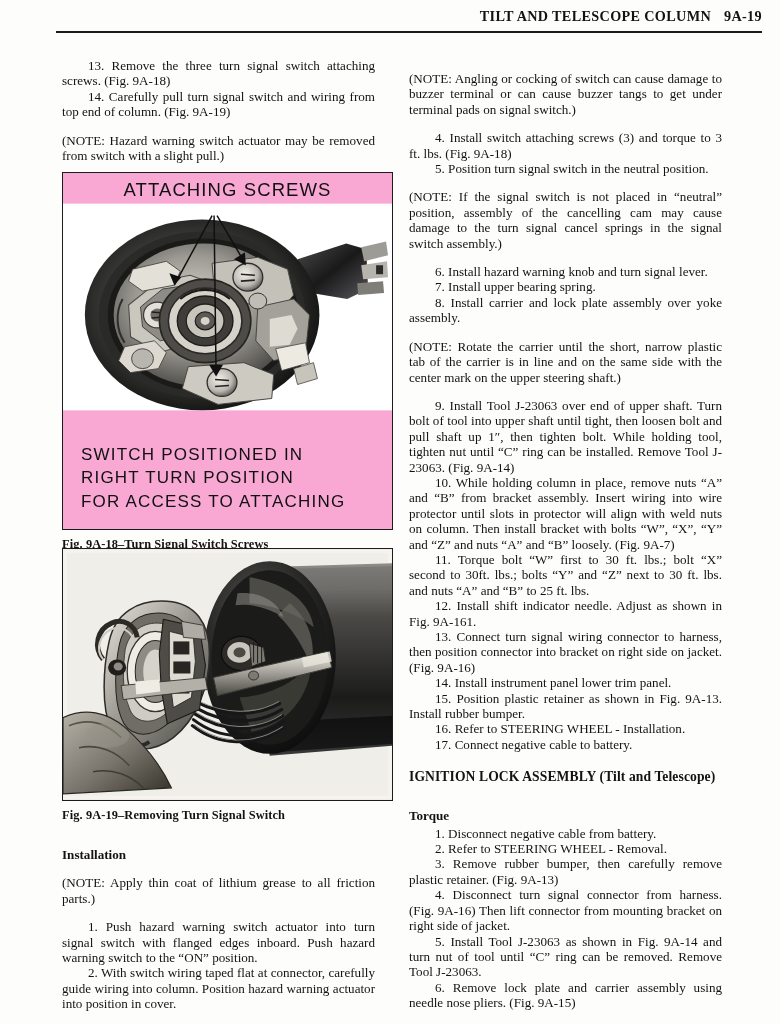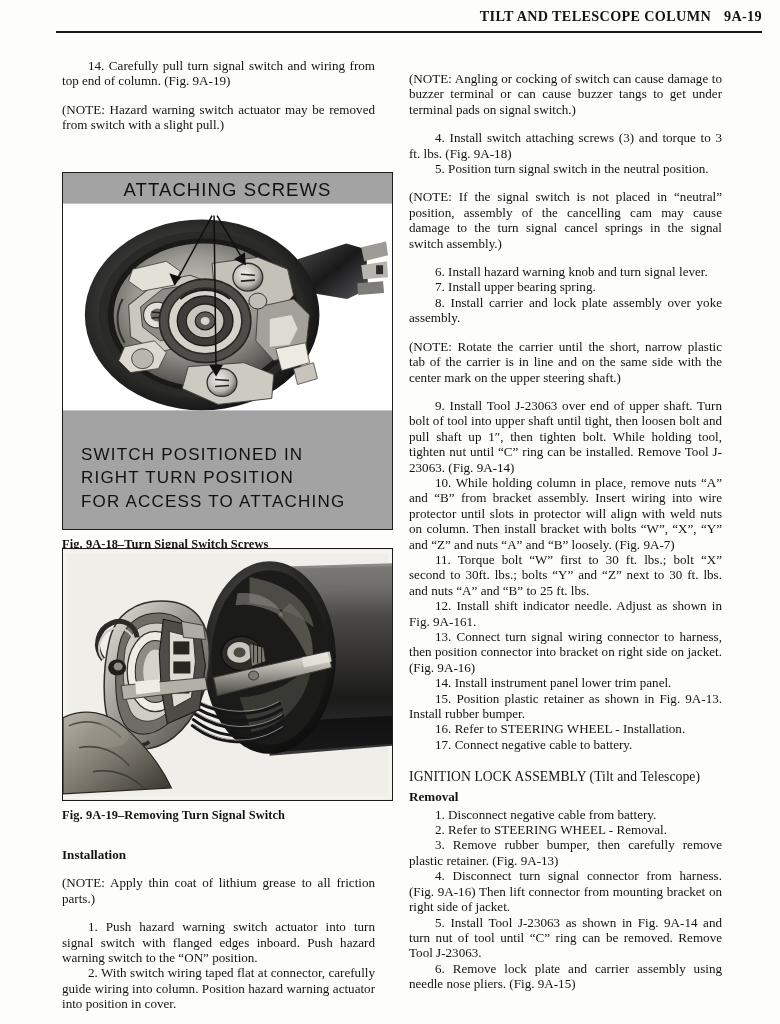--- a/index.html
+++ b/index.html
@@ -84,34 +84,34 @@
   .subhead {
     font-size: 13.1px;
     line-height: 15.4px;
     font-weight: bold;
     margin: 13px 0 2px 0;
     text-indent: 0;
   }
   .sectionhead {
     font-size: 13.6px;
     line-height: 16px;
-    font-weight: normal;
-    margin: 17px 0 4px 0;
+    font-weight: bold;
+    margin: 17px 0 23px 0;
     text-indent: 0;
     letter-spacing: 0.1px;
   }
 
   
   .figure {
     position: absolute;
     left: 0;
   }
   .fig-frame {
     border: 1.6px solid #1c1c1c;
-    background: #a3a3a3;
+    background: #f9a8d4;
     position: relative;
     overflow: hidden;
     box-sizing: border-box;
   }
   .fig-caption {
     text-align: left;
     font-size: 12.4px;
     font-weight: bold;
     margin-top: 7px;
     letter-spacing: 0.1px;
@@ -165,20 +165,21 @@
     <div class="header-title">
       <span>TILT AND TELESCOPE COLUMN</span><span class="header-page">9A-19</span>
     </div>
   </div>
   <div class="header-rule"></div>
 
   <div class="columns">
 
     <div class="col col-left">
 
+      <p class="para">13. Remove the three turn signal switch attaching screws. (Fig. 9A-18)</p>
       <p class="para tight">14. Carefully pull turn signal switch and wiring from top end of column. (Fig. 9A-19)</p>
       <p class="para noindent gap-before">(NOTE: Hazard warning switch actuator may be removed from switch with a slight pull.)</p>
 
       <div class="figure" id="figure-1">
         <div class="fig-frame">
 
           <div class="fig-label fig-label-top">ATTACHING SCREWS</div>
 
           <div class="photo" id="photo-1">
             <svg class="photo-svg" viewBox="0 0 331 208" preserveAspectRatio="xMidYMid meet">
@@ -402,21 +403,21 @@
       <p class="para tight">11. Torque bolt “W” first to 30 ft. lbs.; bolt “X” second to 30ft. lbs.; bolts “Y” and “Z” next to 30 ft. lbs. and nuts “A” and “B” to 25 ft. lbs.</p>
       <p class="para tight">12. Install shift indicator needle. Adjust as shown in Fig. 9A-161.</p>
       <p class="para tight">13. Connect turn signal wiring connector to harness, then position connector into bracket on right side on jacket. (Fig. 9A-16)</p>
       <p class="para tight">14. Install instrument panel lower trim panel.</p>
       <p class="para tight">15. Position plastic retainer as shown in Fig. 9A-13. Install rubber bumper.</p>
       <p class="para tight">16. Refer to STEERING WHEEL - Installation.</p>
       <p class="para tight">17. Connect negative cable to battery.</p>
 
       <div class="sectionhead">IGNITION LOCK ASSEMBLY (Tilt and Telescope)</div>
 
-      <div class="subhead" style="margin-top:0;">Removal</div>
+      <div class="subhead" style="margin-top:0;">Torque</div>
 
       <p class="para tight">1. Disconnect negative cable from battery.</p>
       <p class="para tight">2. Refer to STEERING WHEEL - Removal.</p>
       <p class="para tight">3. Remove rubber bumper, then carefully remove plastic retainer. (Fig. 9A-13)</p>
       <p class="para tight">4. Disconnect turn signal connector from harness. (Fig. 9A-16) Then lift connector from mounting bracket on right side of jacket.</p>
       <p class="para tight">5. Install Tool J-23063 as shown in Fig. 9A-14 and turn nut of tool until “C” ring can be removed. Remove Tool J-23063.</p>
       <p class="para tight">6. Remove lock plate and carrier assembly using needle nose pliers. (Fig. 9A-15)</p>
 
     </div>
 

